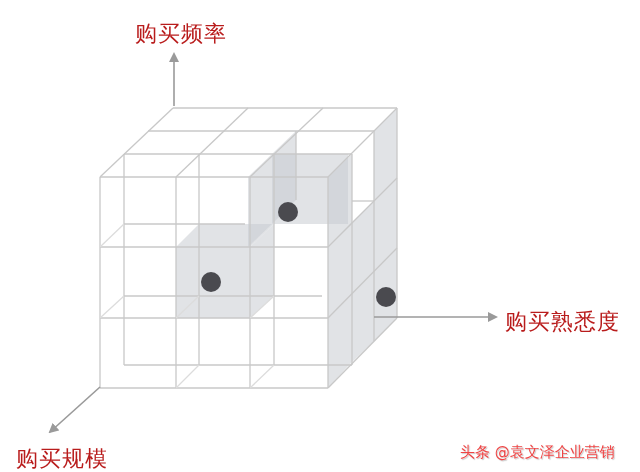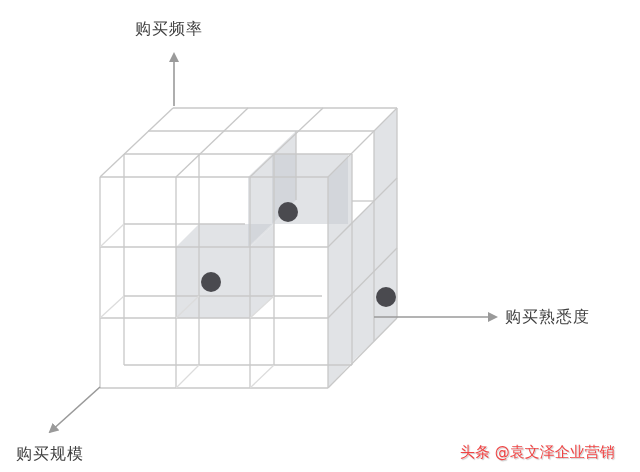--- a/index.html
+++ b/index.html
@@ -1,19 +1,19 @@
 <!DOCTYPE html>
 <html><head>
 <meta charset="utf-8">
 <style>
   html, body { margin: 0; padding: 0; background: #ffffff; }
   body { width: 640px; height: 472px; position: relative; overflow: hidden;
          font-family: "DejaVu Serif", "Liberation Serif", serif; }
   #stage { position: absolute; left: 0; top: 0; width: 640px; height: 472px; }
-  .axis-label { position: absolute; font-size: 16px; color: #404040; white-space: nowrap;
+  .axis-label { position: absolute; font-size: 22px; color: #b91c1c; white-space: nowrap;
                 font-family: "DejaVu Serif", "Liberation Serif", serif; letter-spacing: 1px; }
   .watermark { position: absolute; font-size: 15px; color: #ef4444; white-space: nowrap;
                font-family: "DejaVu Sans", "Liberation Sans", sans-serif;
                text-shadow: 0 0 2px #ffffff, 1px 1px 1px #bbbbbb; }
 </style>
 </head>
 <body>
 
 <div id="stage">
   <svg width="640" height="472" viewBox="0 0 640 472" xmlns="http://www.w3.org/2000/svg">

